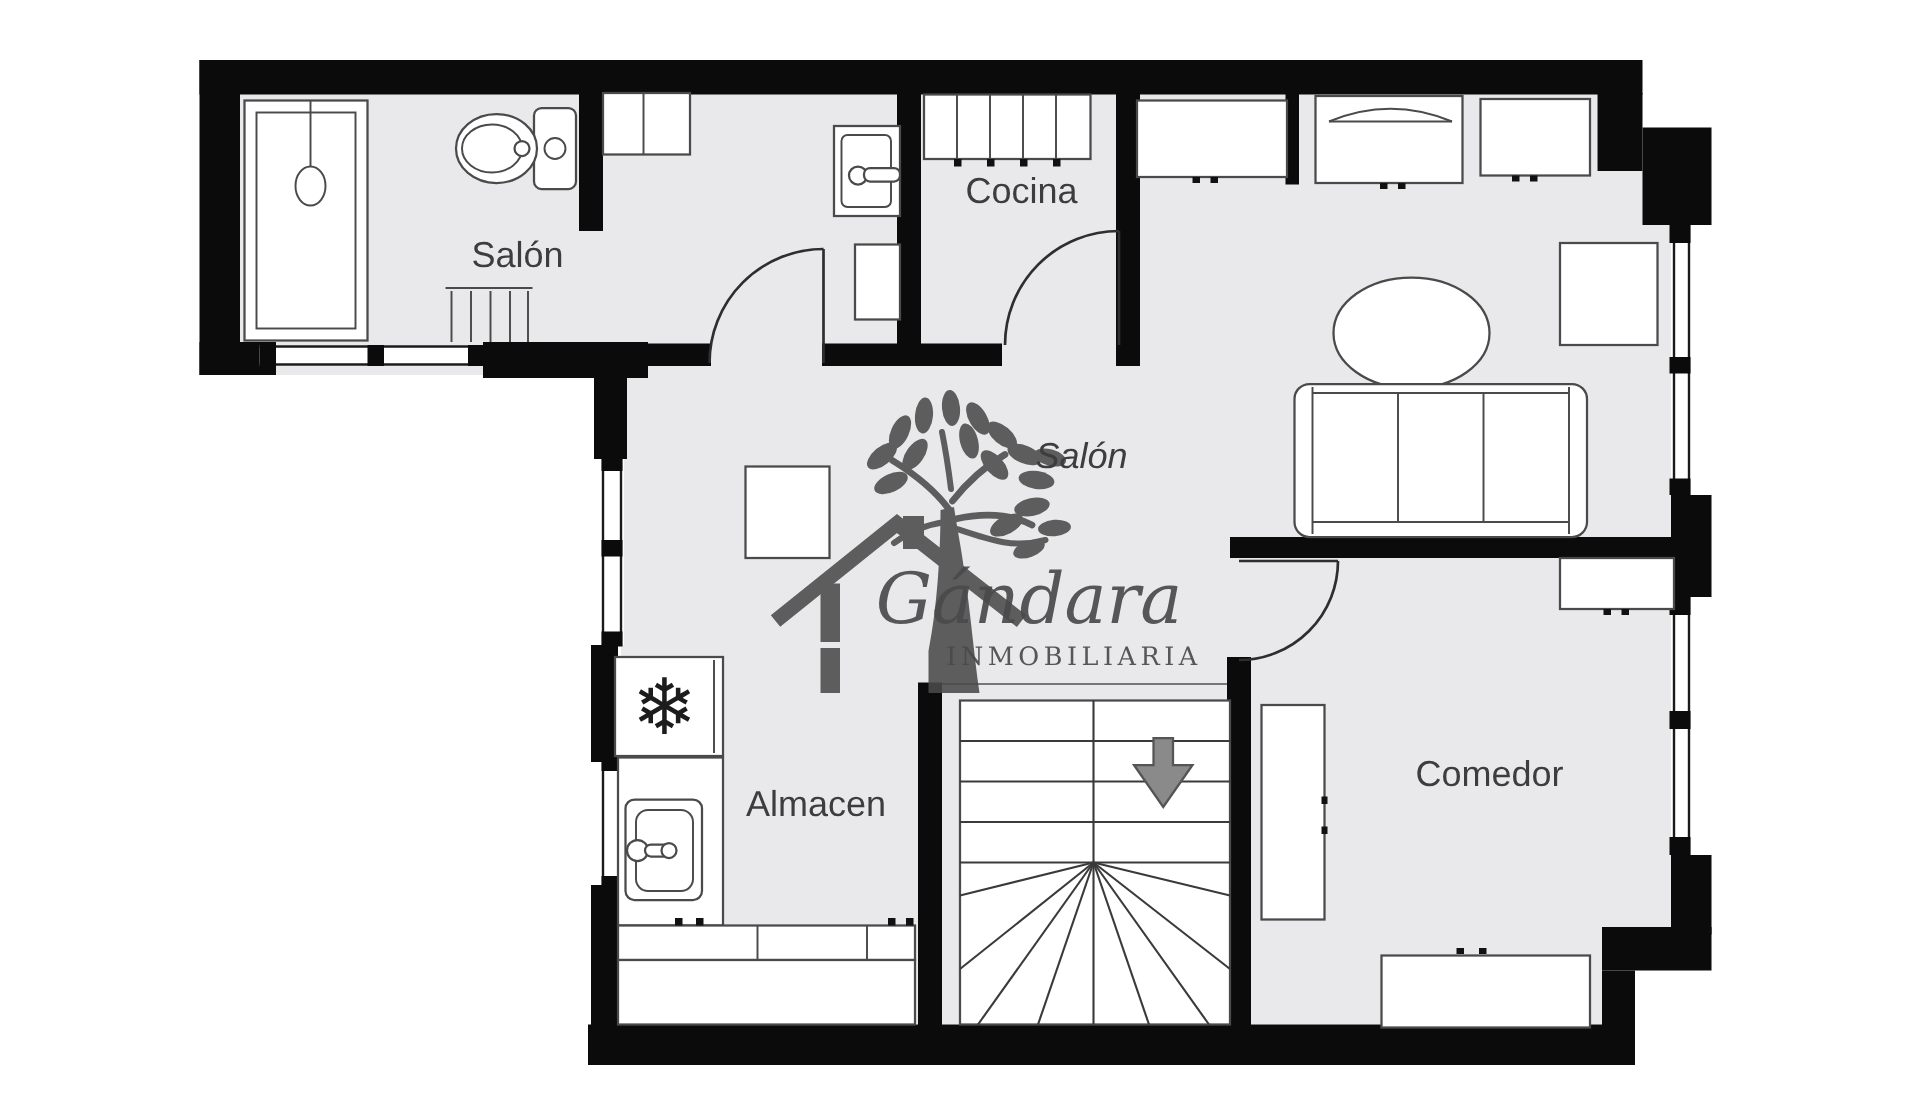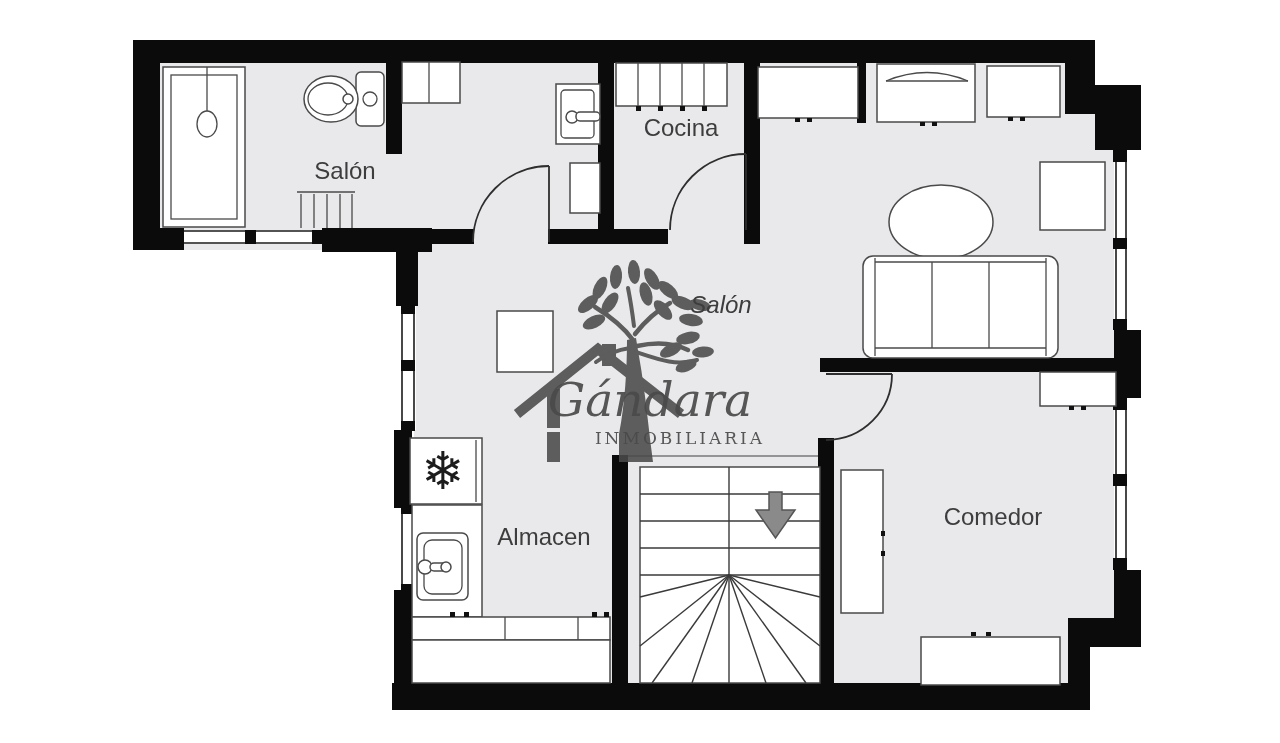--- a/index.html
+++ b/index.html
@@ -18,21 +18,21 @@
   .winline{stroke:#1a1a1a;stroke-width:1.6;}
   .mull{fill:var(--wall);}
   .door{fill:none;stroke:#2e2e2e;stroke-width:1.8;}
   .stairline{stroke:#3a3a3a;stroke-width:1.4;fill:none;}
   .tick{fill:#111111;}
   .arrowfill{fill:var(--arrow);stroke:#555555;stroke-width:1.5;}
   .wm-fill{fill:var(--wm);}
   .wm-stroke{stroke:var(--wm);fill:none;}
   .room-label{position:absolute;transform:translateX(-50%);color:var(--label);
     font-size:24px;white-space:nowrap;}
-  .wm-text{position:absolute;transform:translateX(-50%);color:var(--wm);white-space:nowrap;opacity:.92;}
+  .wm-text{position:absolute;transform:translateX(-50%);color:var(--wm);white-space:nowrap;opacity:.92;margin-left:36px;}
   .wm-brand{font-family:"DejaVu Serif", serif;font-style:italic;font-size:47px;}
   .wm-sub{font-family:"DejaVu Serif", serif;font-size:17px;letter-spacing:3px;}
   .snow{font-family:"DejaVu Sans", sans-serif;font-size:52px;fill:#1c1c1c;text-anchor:middle;}
 </style>
 </head>
 <body>
 
 <div id="plan-canvas">
 <svg id="plan-svg" viewBox="0 0 1280 743">
 

